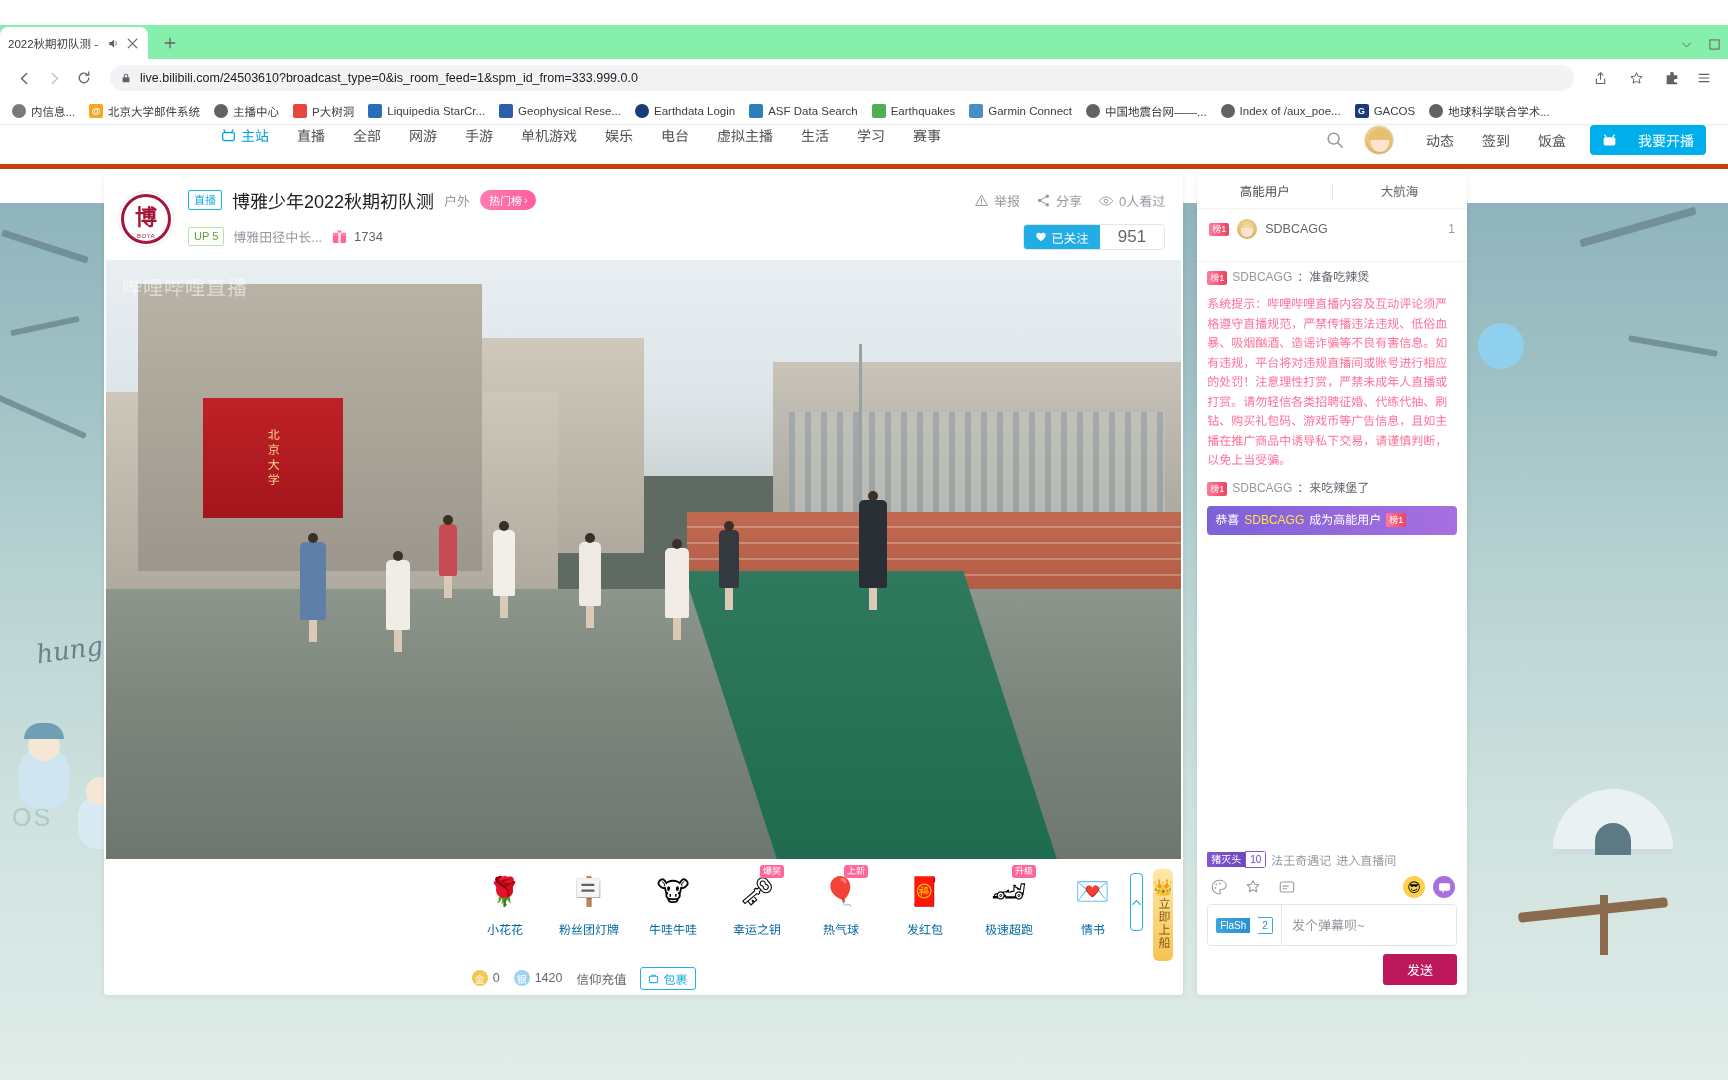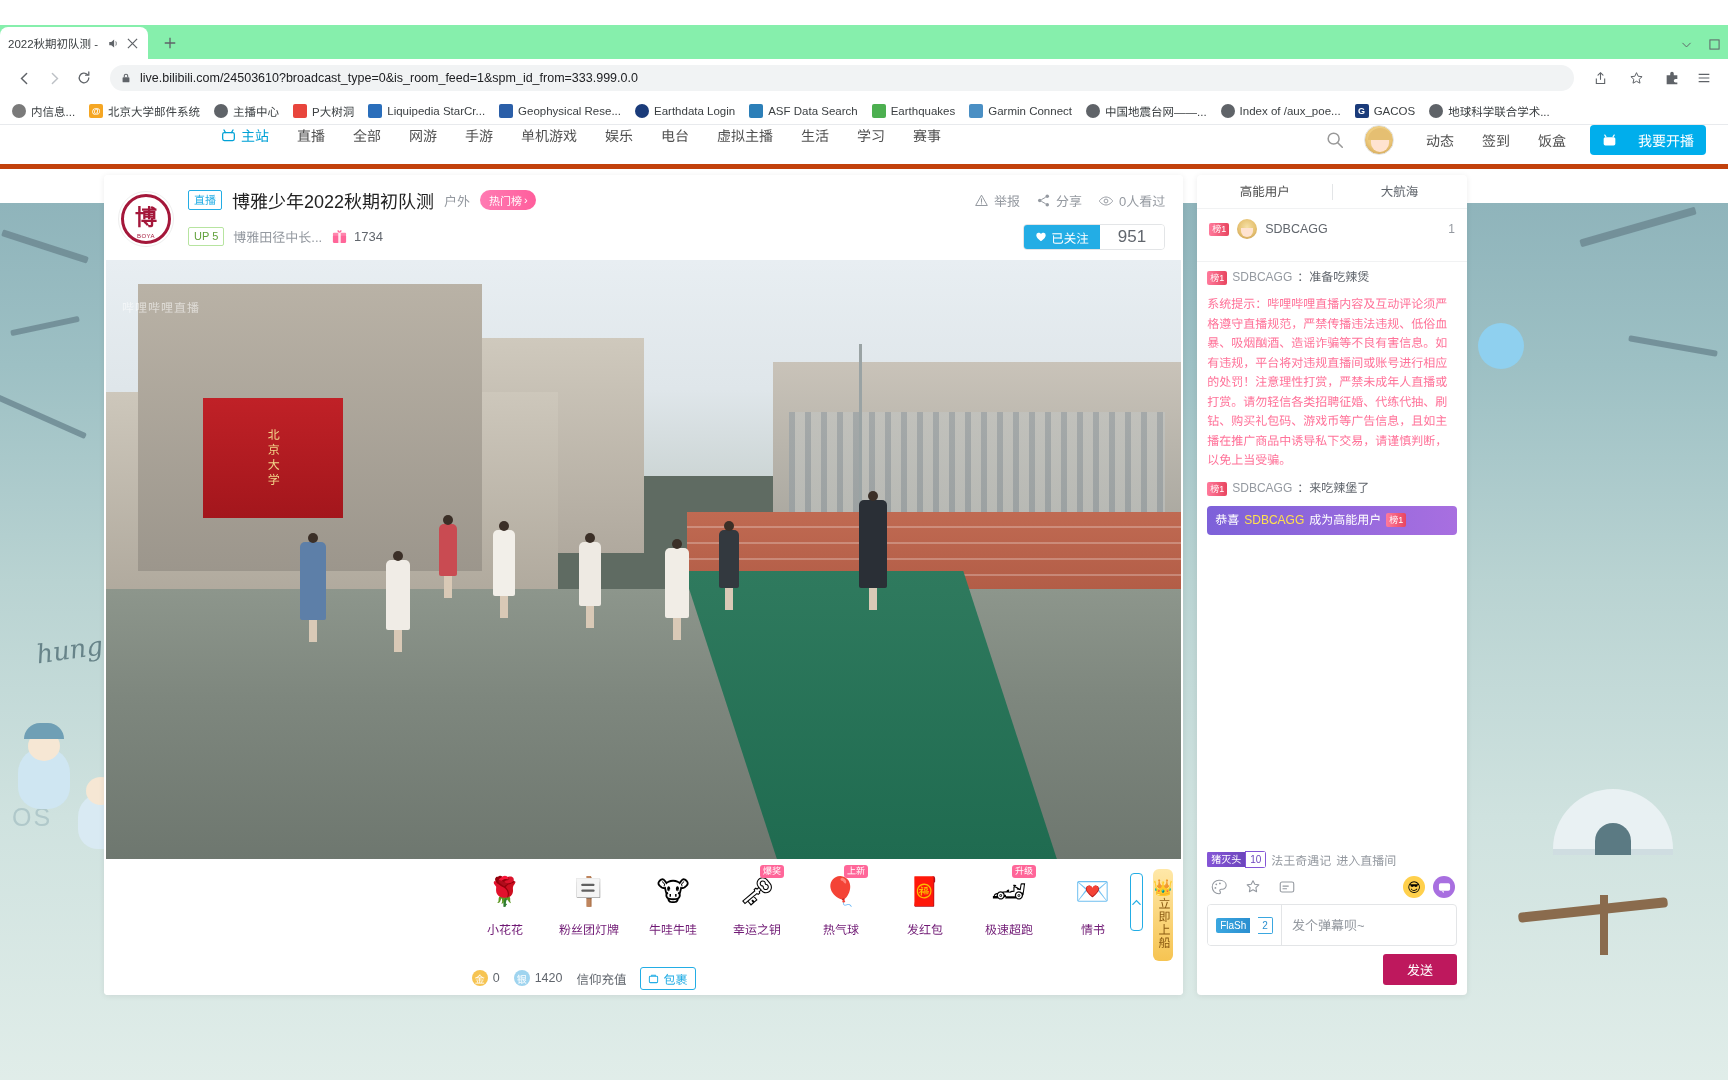--- a/index.html
+++ b/index.html
@@ -288,22 +288,22 @@
   }
   .person .head {
     position: absolute; left: 50%; top: -9px; width: 10px; height: 10px;
     margin-left: -5px; border-radius: 50%; background: #3b2f27;
   }
   .person .legs {
     position: absolute; left: 50%; bottom: -22px; width: 8px; height: 22px;
     margin-left: -4px; background: #d9c9b6;
   }
   .vid-watermark {
-    position: absolute; left: 16px; top: 12px; font-size: 12px;
-    color: rgba(255,255,255,.55); letter-spacing: 1px; margin-top: 26px;
+    position: absolute; left: 16px; top: 12px; font-size: 20px;
+    color: rgba(255,255,255,.55); letter-spacing: 1px;
   }
   .vid-light-pole {
     position: absolute; left: 70%; top: 14%; width: 3px; height: 30%;
     background: #9aa3a4;
   }
 
   
   .giftbar {
     flex: 1; background: #fff; padding: 8px 0 0 0; display: flex;
     flex-direction: column; position: relative;
@@ -311,21 +311,21 @@
   .gift-row { display: flex; align-items: flex-start; padding: 2px 10px 0 10px; }
   .gift-list { flex: 1; display: flex; justify-content: center; gap: 22px; padding-left: 360px; }
   .gift {
     width: 62px; text-align: center; cursor: pointer; position: relative;
   }
   .gift-icon {
     width: 46px; height: 46px; margin: 0 auto 5px auto; border-radius: 8px;
     position: relative; display: flex; align-items: center; justify-content: center;
     font-size: 28px; line-height: 1;
   }
-  .gift-name { font-size: 12px; color: #701a75; white-space: nowrap; }
+  .gift-name { font-size: 12px; color: #0369a1; white-space: nowrap; }
   .gift-tag {
     position: absolute; right: -4px; top: -4px; background: #ff6699; color: #fff;
     font-size: 9px; padding: 1px 3px; border-radius: 3px; line-height: 11px;
   }
   .gift-scroll-btn {
     width: 22px; height: 58px; border: 1px solid #23ade5; border-radius: 4px;
     color: #23ade5; display: flex; align-items: center; justify-content: center;
     cursor: pointer; margin-left: 6px; margin-top: 4px; font-size: 11px;
   }
   .board-btn {

